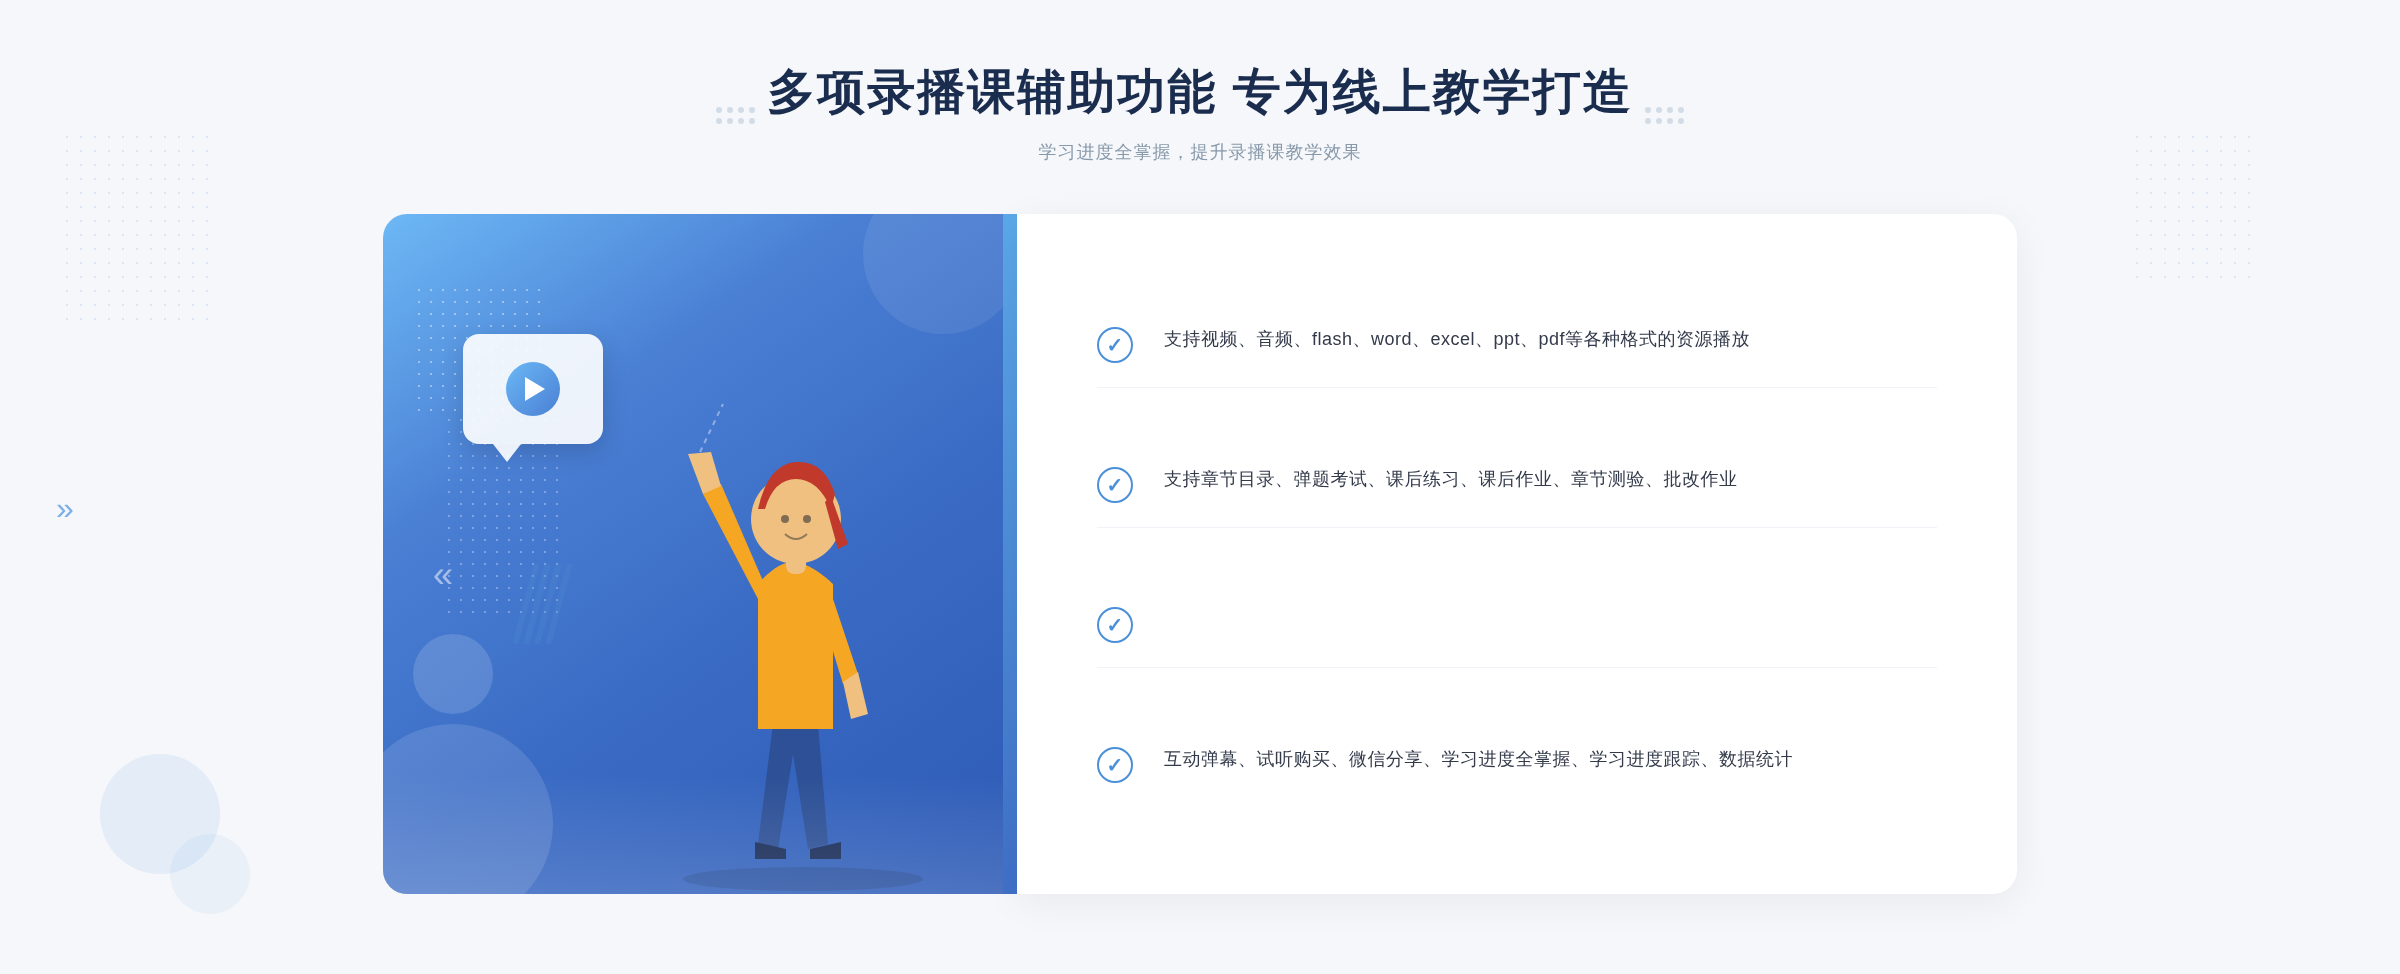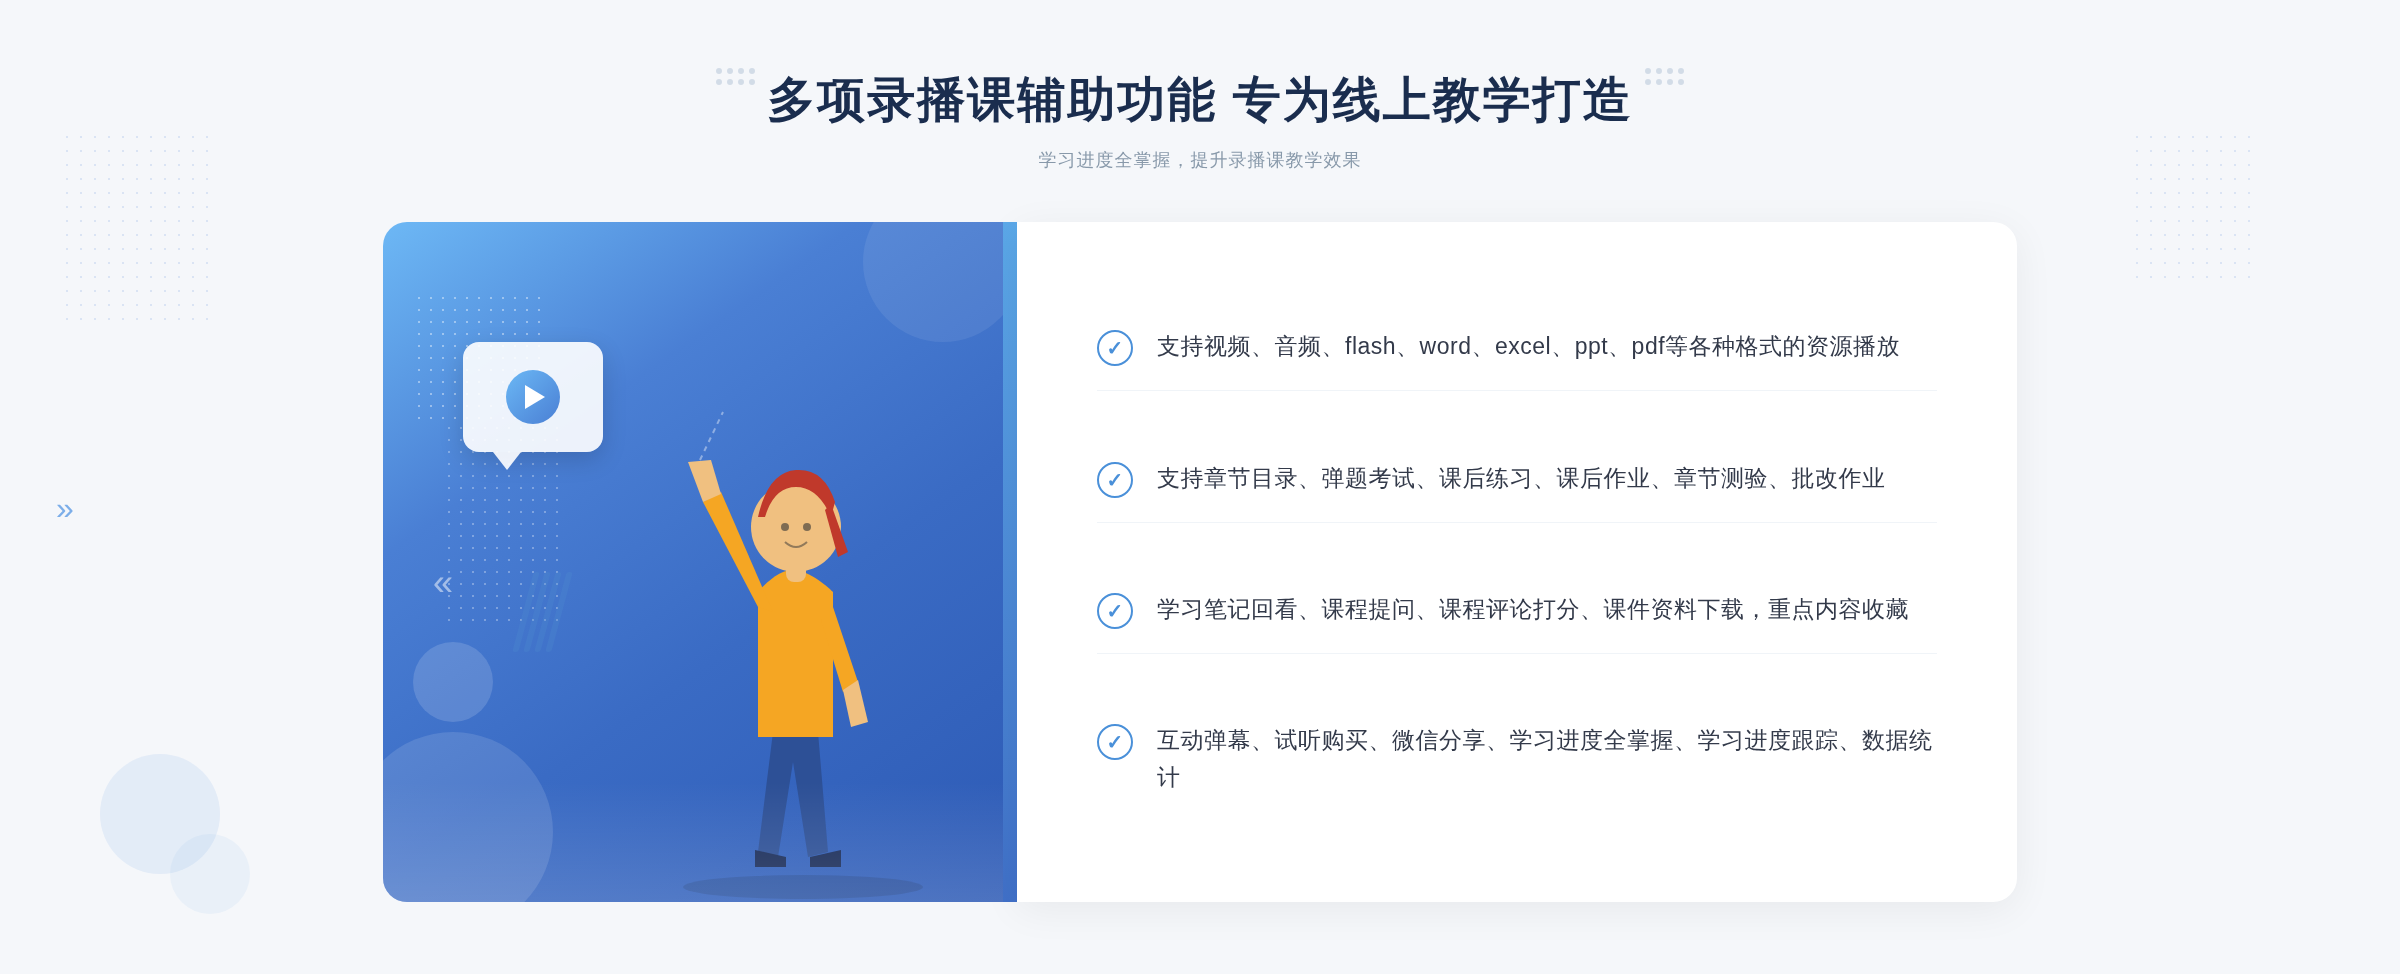--- a/index.html
+++ b/index.html
@@ -52,21 +52,21 @@
     
     .page-header {
       text-align: center;
       padding-top: 60px;
       padding-bottom: 30px;
       position: relative;
     }
 
     .header-decoration {
       display: inline-flex;
-      align-items: flex-start;
+      align-items: flex-end;
       gap: 12px;
     }
 
     .header-dots {
       display: grid;
       grid-template-columns: repeat(4, 6px);
       grid-template-rows: repeat(2, 6px);
       gap: 5px;
       opacity: 0.4;
     }
@@ -269,24 +269,25 @@
     }
 
     .check-mark {
       color: #4a90d9;
       font-size: 20px;
       font-weight: 700;
       line-height: 1;
     }
 
     .feature-text {
-      font-size: 23px;
+      font-size: 18px;
       color: #333a4a;
       line-height: 1.6;
       letter-spacing: 0.5px;
+      margin-left: 7px;
     }
 
     
     .blue-stripe {
       width: 14px;
       background: linear-gradient(to bottom, #5ba8e8, #4070c8);
       height: 680px;
       flex-shrink: 0;
     }
 
@@ -446,21 +447,20 @@
       <div class="check-circle">
         <span class="check-mark">✓</span>
       </div>
       <span class="feature-text">支持章节目录、弹题考试、课后练习、课后作业、章节测验、批改作业</span>
     </div>
 
     <div class="feature-item">
       <div class="check-circle">
         <span class="check-mark">✓</span>
       </div>
-      <span class="feature-text">学习笔记回看、课程提问、课程评论打分、课件资料下载，重点内容收藏</span>
     </div>
 
     <div class="feature-item">
       <div class="check-circle">
         <span class="check-mark">✓</span>
       </div>
       <span class="feature-text">互动弹幕、试听购买、微信分享、学习进度全掌握、学习进度跟踪、数据统计</span>
     </div>
 
   </div>

